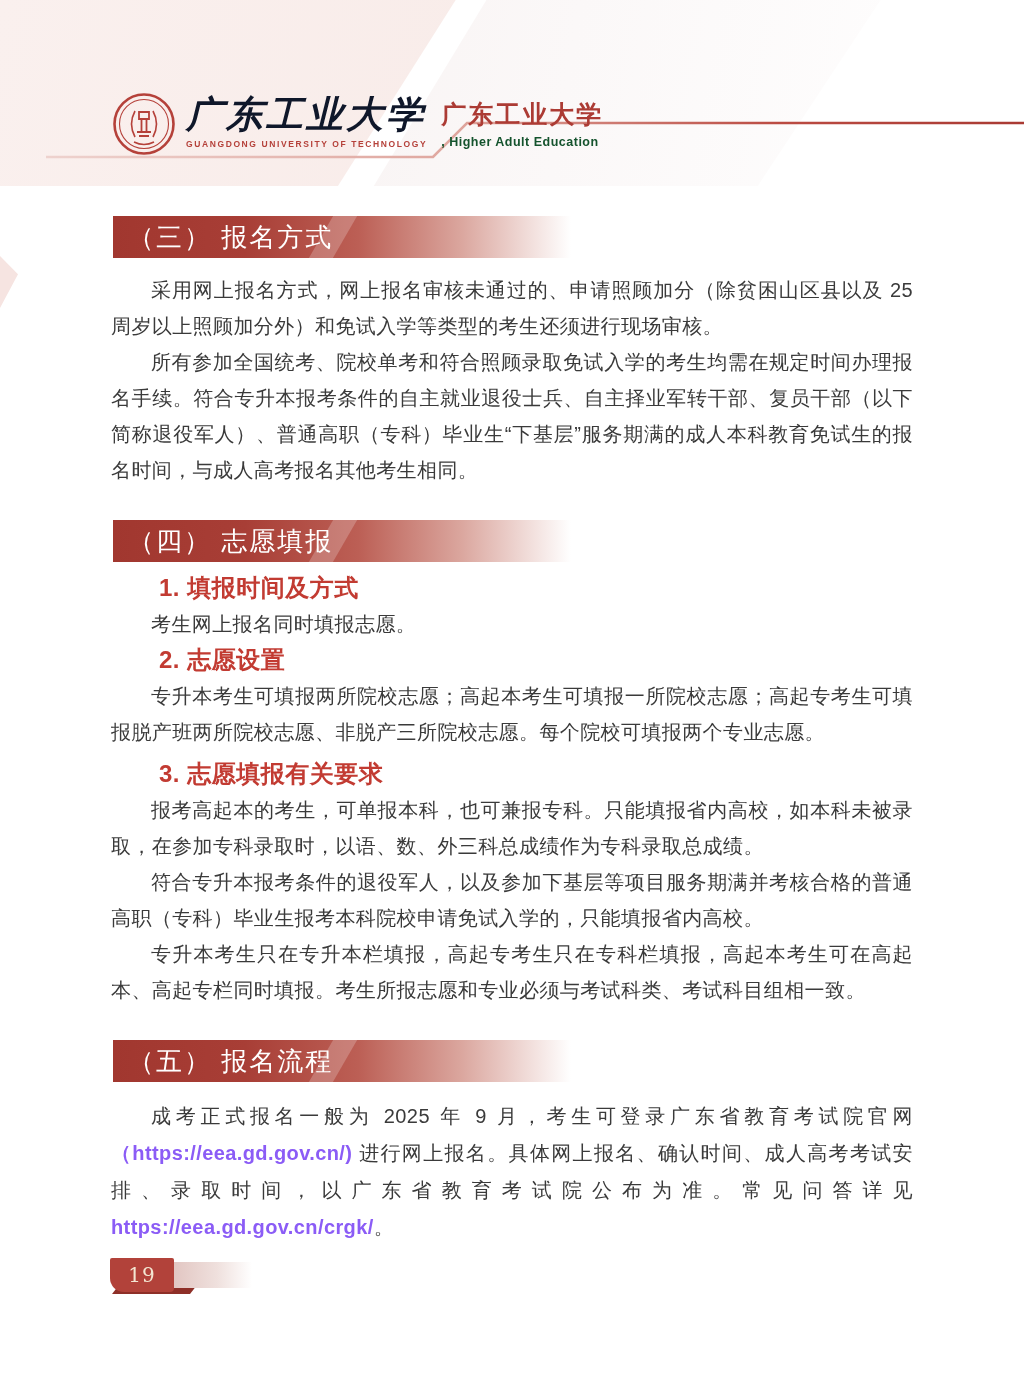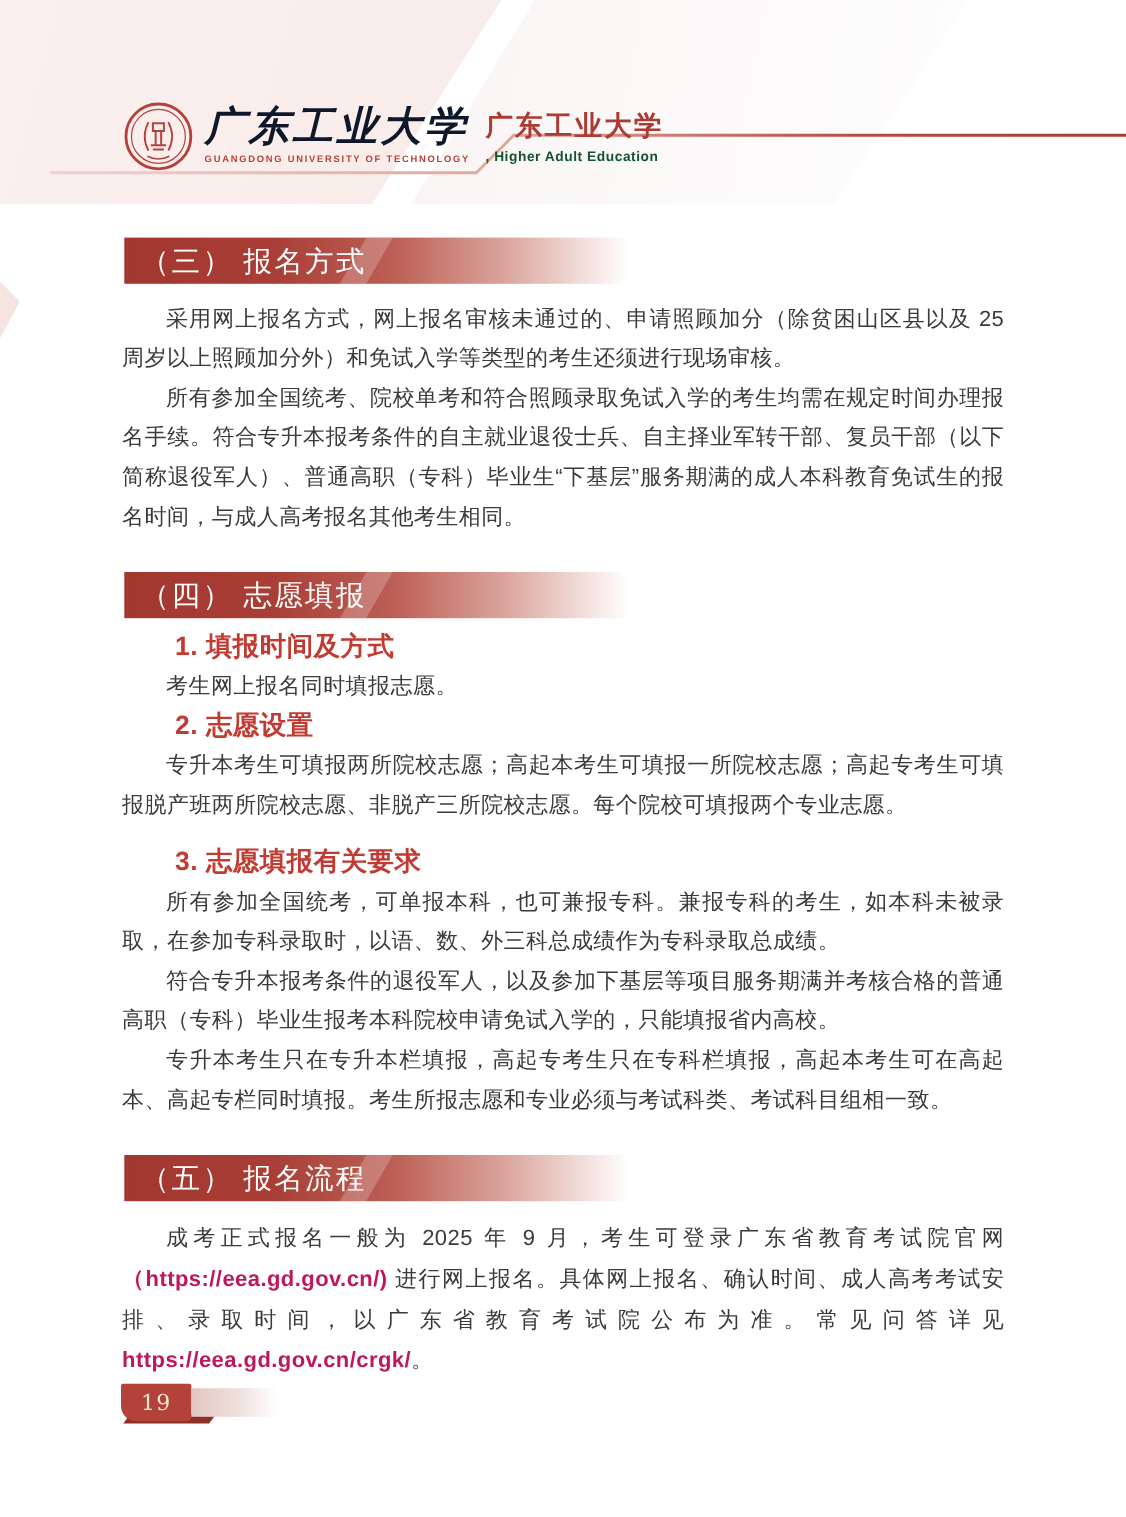--- a/index.html
+++ b/index.html
@@ -74,23 +74,23 @@
   .body-text {
     font-size: 20px; line-height: 36px; text-align: justify;
     text-indent: 2em; color: #3a3a3a; letter-spacing: 0.4px;
   }
   .after-bar { margin-top: 14px; }
   .sub-block { margin-top: 8px; }
   .sub-heading {
     font-size: 24px; line-height: 36px; font-weight: bold; color: #c23b32;
     text-indent: 2em; letter-spacing: 0.5px;
   }
-  .sub-heading.gap-top { margin-top: 16px; }
+  .sub-heading.gap-top { margin-top: 6px; }
   .s5-para { margin-top: 16px; line-height: 37px; }
-  .doc-link { color: #be185d; font-weight: bold; text-decoration: none; }
+  .doc-link { color: #8b5cf6; font-weight: bold; text-decoration: none; }
 
   
   .footer-zone { position: absolute; left: 0; top: 1250px; width: 1024px; height: 60px; }
   .tab-shadow {
     position: absolute; left: 112px; top: 36px; width: 78px; height: 8px;
     background: #8e2f28; transform: skewX(-38deg); transform-origin: bottom left;
   }
   .page-tab {
     position: absolute; left: 110px; top: 8px; width: 64px; height: 34px;
     background: #b2423a; border-radius: 2px 2px 4px 14px;
@@ -158,21 +158,21 @@
 
     <div class="section-bar bar-4">
       <span class="bar-title">（四） 志愿填报</span>
     </div>
     <div class="sub-block">
       <div class="sub-heading">1. 填报时间及方式</div>
       <p class="body-text">考生网上报名同时填报志愿。</p>
       <div class="sub-heading">2. 志愿设置</div>
       <p class="body-text">专升本考生可填报两所院校志愿；高起本考生可填报一所院校志愿；高起专考生可填报脱产班两所院校志愿、非脱产三所院校志愿。每个院校可填报两个专业志愿。</p>
       <div class="sub-heading gap-top">3. 志愿填报有关要求</div>
-      <p class="body-text">所有参加全国统考，可单报本科，也可兼报专科。兼报专科的考生，如本科未被录取，在参加专科录取时，以语、数、外三科总成绩作为专科录取总成绩。</p>
+      <p class="body-text">报考高起本的考生，可单报本科，也可兼报专科。只能填报省内高校，如本科未被录取，在参加专科录取时，以语、数、外三科总成绩作为专科录取总成绩。</p>
       <p class="body-text">符合专升本报考条件的退役军人，以及参加下基层等项目服务期满并考核合格的普通高职（专科）毕业生报考本科院校申请免试入学的，只能填报省内高校。</p>
       <p class="body-text">专升本考生只在专升本栏填报，高起专考生只在专科栏填报，高起本考生可在高起本、高起专栏同时填报。考生所报志愿和专业必须与考试科类、考试科目组相一致。</p>
     </div>
 
     <div class="section-bar bar-5">
       <span class="bar-title">（五） 报名流程</span>
     </div>
     <p class="body-text s5-para"><span>成考正式报名一般为 2025 年 9 月，考生可登录广东省教育考试院官网</span><a class="doc-link">（https://eea.gd.gov.cn/)</a><span> 进行网上报名。具体网上报名、确认时间、成人高考考试安排、录取时间，以广东省教育考试院公布为准。常见问答详见 </span><a class="doc-link">https://eea.gd.gov.cn/crgk/</a><span>。</span></p>
 
   </div>

